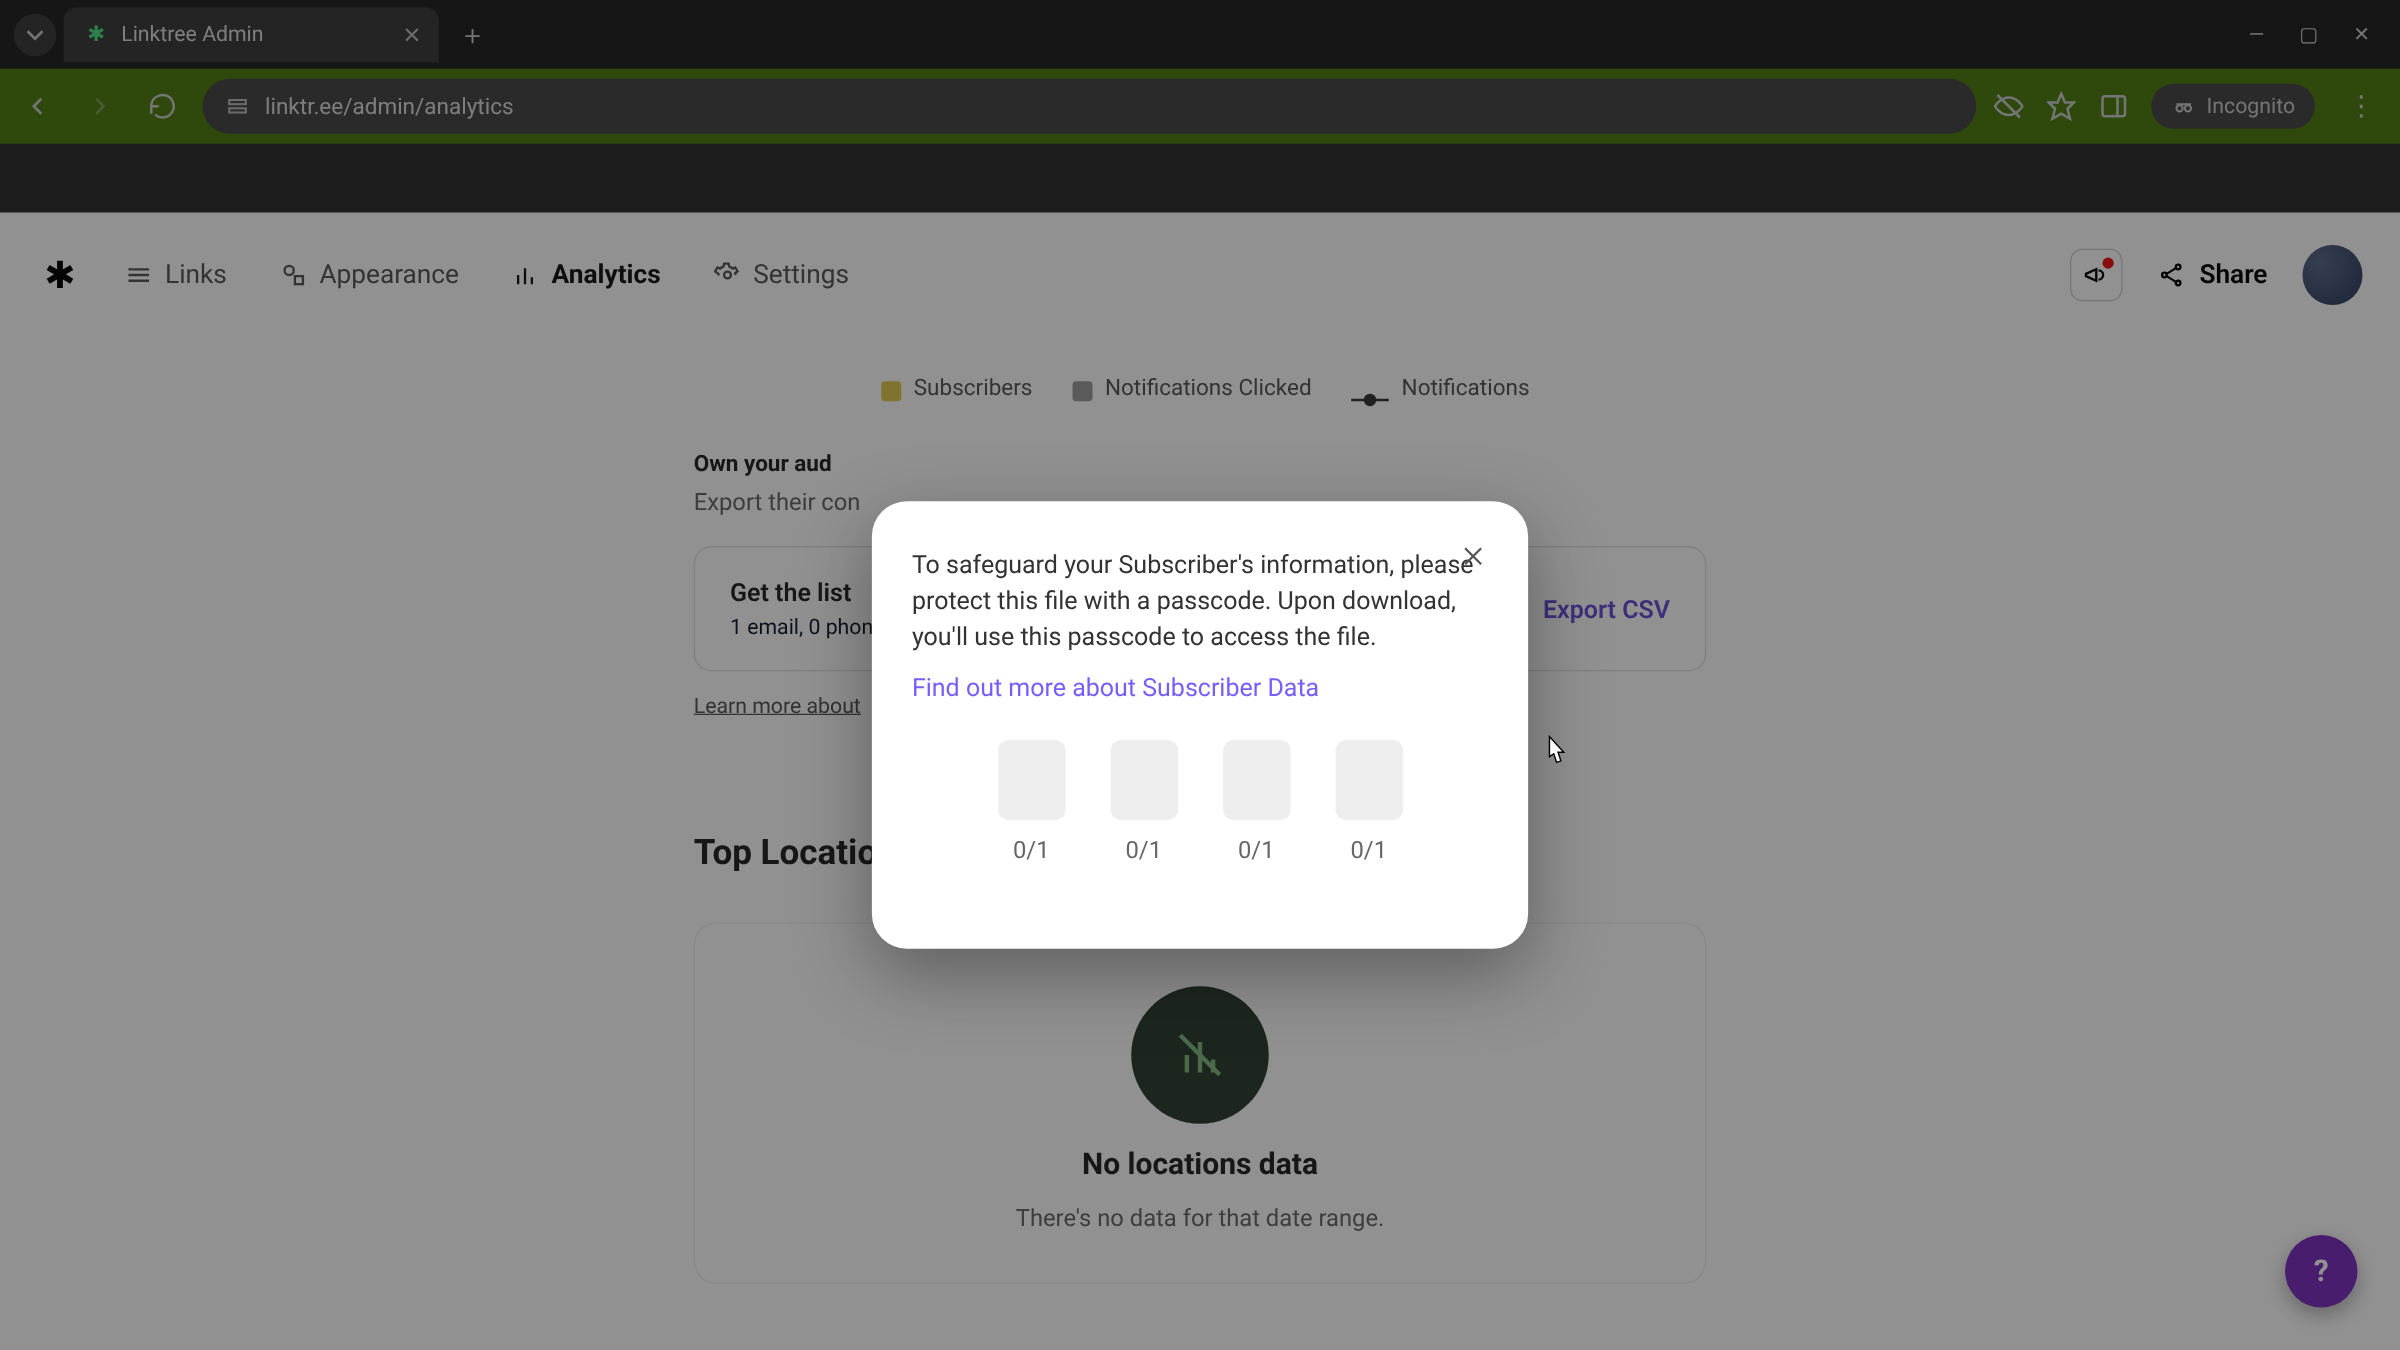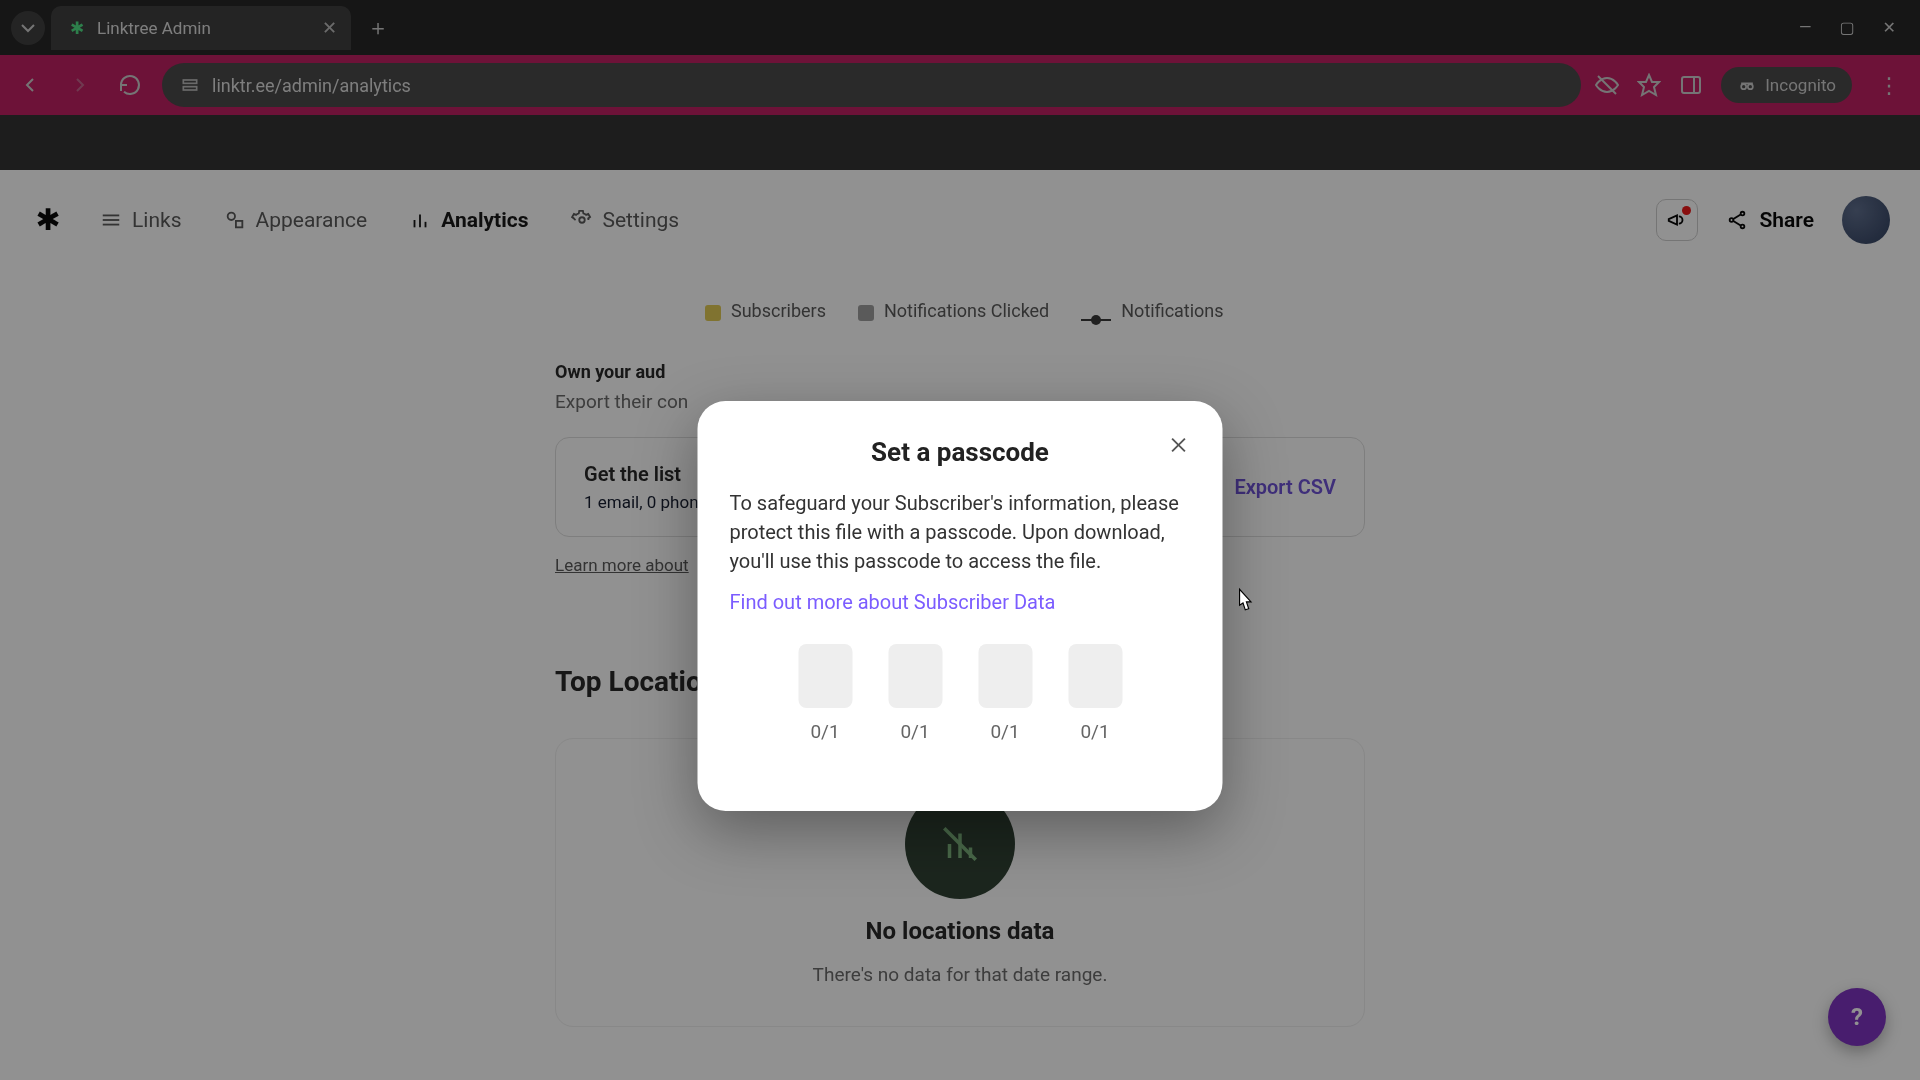--- a/index.html
+++ b/index.html
@@ -9,21 +9,21 @@
 .browser-chrome { width: 100%; height: 170px; background: #2d2d2d; display: flex; flex-direction: column; }
 .tab-strip { height: 55px; display: flex; align-items: center; padding-left: 5px; background: #1f1f1f; }
 .tab-dropdown { width: 34px; height: 34px; border-radius: 50%; background: #3a3a3a; display: flex; align-items: center; justify-content: center; color: #ccc; margin: 0 6px; cursor: pointer; }
 .tab { display: flex; align-items: center; height: 44px; background: #3a3a3a; border-radius: 10px 10px 0 0; padding: 0 14px 0 16px; gap: 10px; min-width: 300px; color: #ddd; font-size: 17px; }
 .tab-favicon { width: 20px; height: 20px; color: #4ade80; display: flex; align-items: center; justify-content: center; }
 .tab-close { margin-left: auto; color: #bbb; cursor: pointer; font-size: 18px; }
 .new-tab { width: 34px; height: 34px; display: flex; align-items: center; justify-content: center; color: #ccc; margin-left: 10px; cursor: pointer; font-size: 22px; }
 .win-controls { margin-left: auto; display: flex; gap: 28px; padding: 0 24px; color: #ccc; }
 .win-controls span { cursor: pointer; font-size: 16px; }
 
-.addr-bar { height: 60px; display: flex; align-items: center; padding: 0 12px; gap: 14px; background: #be185d; }
+.addr-bar { height: 60px; display: flex; align-items: center; padding: 0 12px; gap: 14px; background: #4d7c0f; }
 .nav-btn { width: 36px; height: 36px; display: flex; align-items: center; justify-content: center; color: #ccc; cursor: pointer; border-radius: 50%; }
 .nav-btn.disabled { opacity: 0.4; cursor: default; }
 .url-field { flex: 1; height: 44px; background: #444; border-radius: 22px; display: flex; align-items: center; padding: 0 18px; gap: 12px; color: #ddd; font-size: 18px; }
 .url-field .lock { color: #bbb; }
 .addr-right { display: flex; align-items: center; gap: 18px; color: #ccc; }
 .incognito-pill { display: flex; align-items: center; gap: 8px; background: #444; padding: 8px 16px; border-radius: 20px; font-size: 17px; }
 .menu-dots { font-size: 22px; cursor: pointer; padding: 0 8px; }
 
 .bookmarks-bar { height: 48px; display: flex; align-items: center; justify-content: flex-end; padding: 0 24px; background: #2d2d2d; border-top: 1px solid #222; }
 .all-bookmarks { display: flex; align-items: center; gap: 10px; color: #ddd; font-size: 17px; cursor: pointer; }
@@ -282,21 +282,20 @@
 
 <div class="fullscreen-dim"></div>
 
 <div class="modal">
   <div class="modal-close">
     <svg viewBox="0 0 24 24" fill="none" stroke="currentColor" stroke-width="2">
         <line x1="5" y1="5" x2="19" y2="19"></line>
         <line x1="19" y1="5" x2="5" y2="19"></line>
       </svg>
   </div>
-  <div class="modal-title">Set a passcode</div>
   <p class="body-text">To safeguard your Subscriber's information, please protect this file with a passcode. Upon download, you'll use this passcode to access the file.</p>
   <span class="link">Find out more about Subscriber Data</span>
   <div class="passcode-row">
     <div class="passcode-cell">
       <div class="passcode-box"></div>
       <span class="passcode-count">0/1</span>
     </div>
     <div class="passcode-cell">
       <div class="passcode-box"></div>
       <span class="passcode-count">0/1</span>

